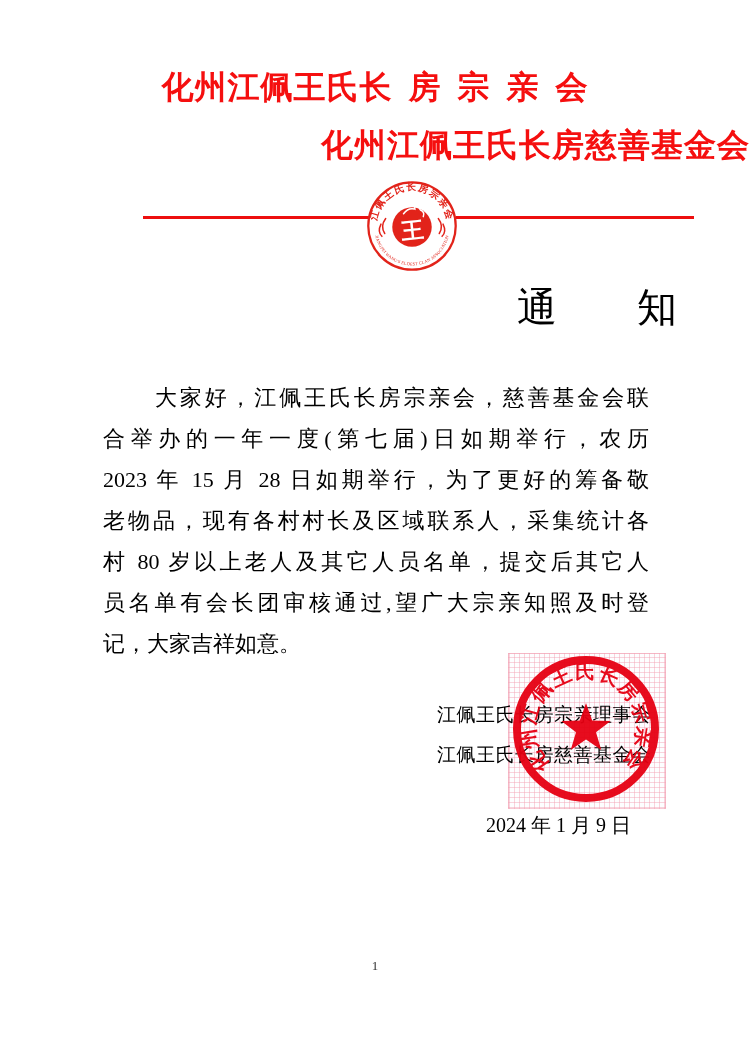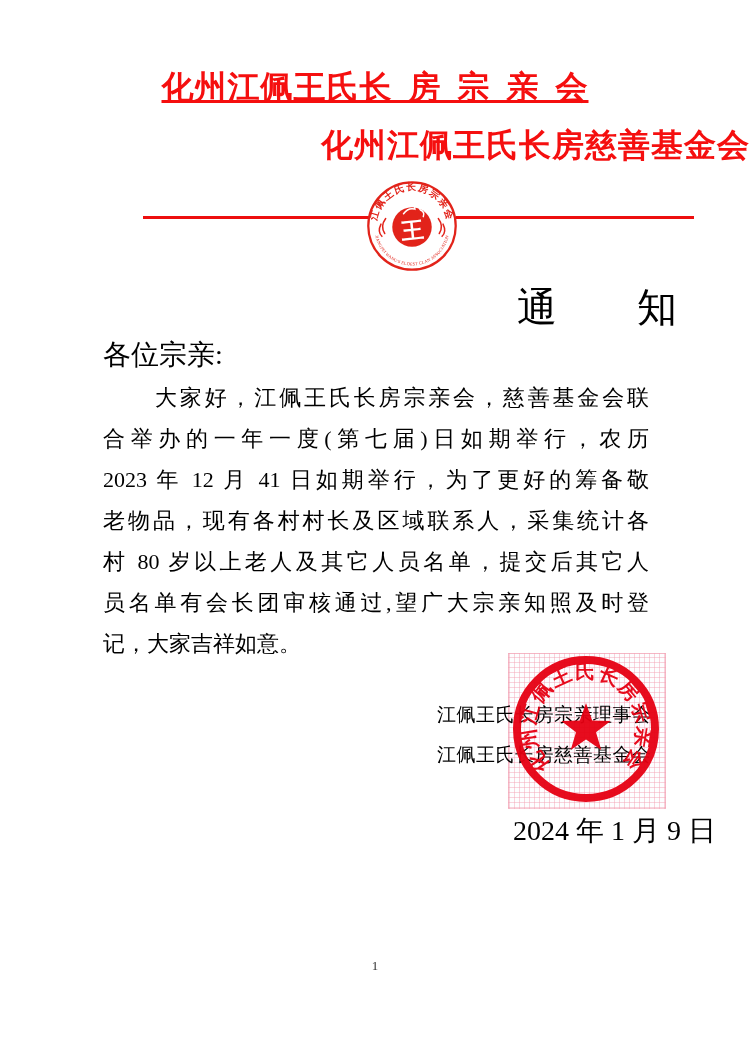--- a/index.html
+++ b/index.html
@@ -13,21 +13,21 @@
   }
   .doc-title{
     position:absolute;left:0;width:750px;
     text-align:center;
     color:#f50f0f;
     font-size:32px;font-weight:bold;
     letter-spacing:1px;
     word-spacing:7px;
     white-space:pre;
   }
-  .doc-title.t1{top:66px;text-decoration:underline;}
+  .doc-title.t1{top:66px;}
   .doc-title.t2{top:124px;text-align:right;}
 
   .divider-line{
     position:absolute;top:216px;height:3px;background:#ed0f0f;
   }
   .divider-line.left{left:143px;width:228px;}
   .divider-line.right{left:456px;width:238px;}
 
   .logo{position:absolute;left:365px;top:179px;width:94px;height:94px;}
 
@@ -72,22 +72,22 @@
       repeating-linear-gradient(90deg, rgba(242,160,178,0.45) 0 1px, transparent 1px 5px);
     border:1px solid rgba(242,160,178,0.55);
     z-index:1;
   }
   .stamp{
     position:absolute;left:506px;top:649px;width:160px;height:160px;
     z-index:3;opacity:0.95;
   }
 
   .date-line{
-    position:absolute;left:513px;top:812px;
-    font-size:28px;
+    position:absolute;left:486px;top:812px;
+    font-size:20px;
     white-space:pre;
   }
   .page-number{
     position:absolute;left:0;top:958px;width:750px;
     text-align:center;
     font-size:13px;color:#333;
   }
 </style>
 </head>
 <body>
@@ -118,26 +118,25 @@
     <g stroke="#e2231a" stroke-width="1.6" fill="none" stroke-linecap="round">
       <path d="M -28,-8 q -6,8 -1,16"></path>
       <path d="M -33,-2 q -4,8 1,13"></path>
       <path d="M 28,-8 q 6,8 1,16"></path>
       <path d="M 33,-2 q 4,8 -1,13"></path>
     </g>
   </svg>
 
   <div class="notice-title">通　　知</div>
 
-  <div class="salutation">各位宗亲:</div>
 
   <div class="body-text">
     <div class="body-line indent">大家好，江佩王氏长房宗亲会，慈善基金会联</div>
     <div class="body-line">合举办的一年一度(第七届)日如期举行，农历</div>
-    <div class="body-line">2023 年 12 月 41 日如期举行，为了更好的筹备敬</div>
+    <div class="body-line">2023 年 15 月 28 日如期举行，为了更好的筹备敬</div>
     <div class="body-line">老物品，现有各村村长及区域联系人，采集统计各</div>
     <div class="body-line">村 80 岁以上老人及其它人员名单，提交后其它人</div>
     <div class="body-line">员名单有会长团审核通过,望广大宗亲知照及时登</div>
     <div class="body-line no-just">记，大家吉祥如意。</div>
   </div>
 
   <div class="stamp-patch"></div>
 
   <div class="signatures">
     <div class="signature-line">江佩王氏长房宗亲理事会</div>

